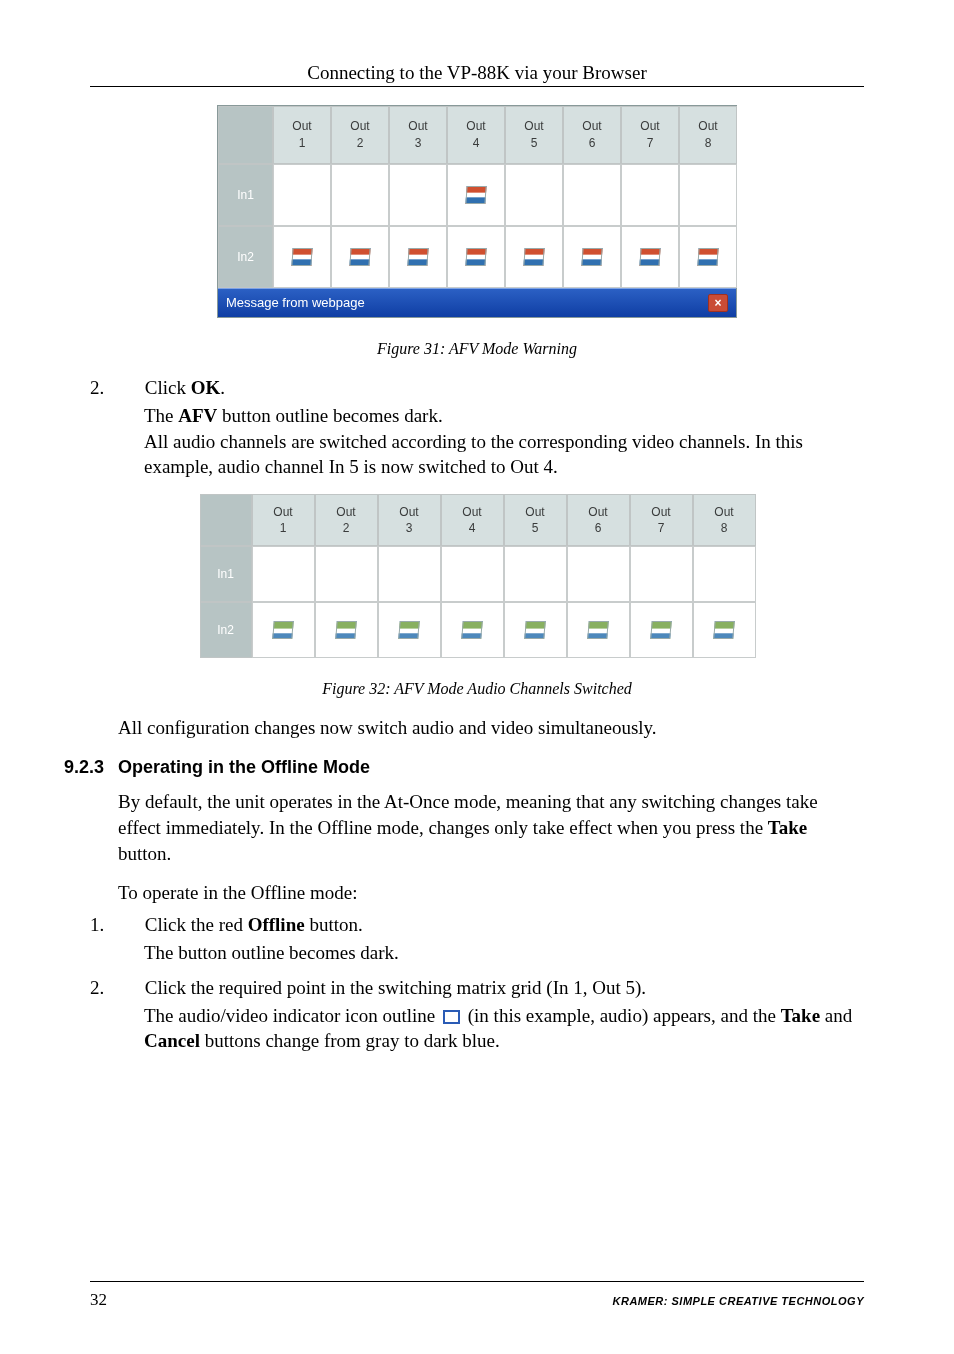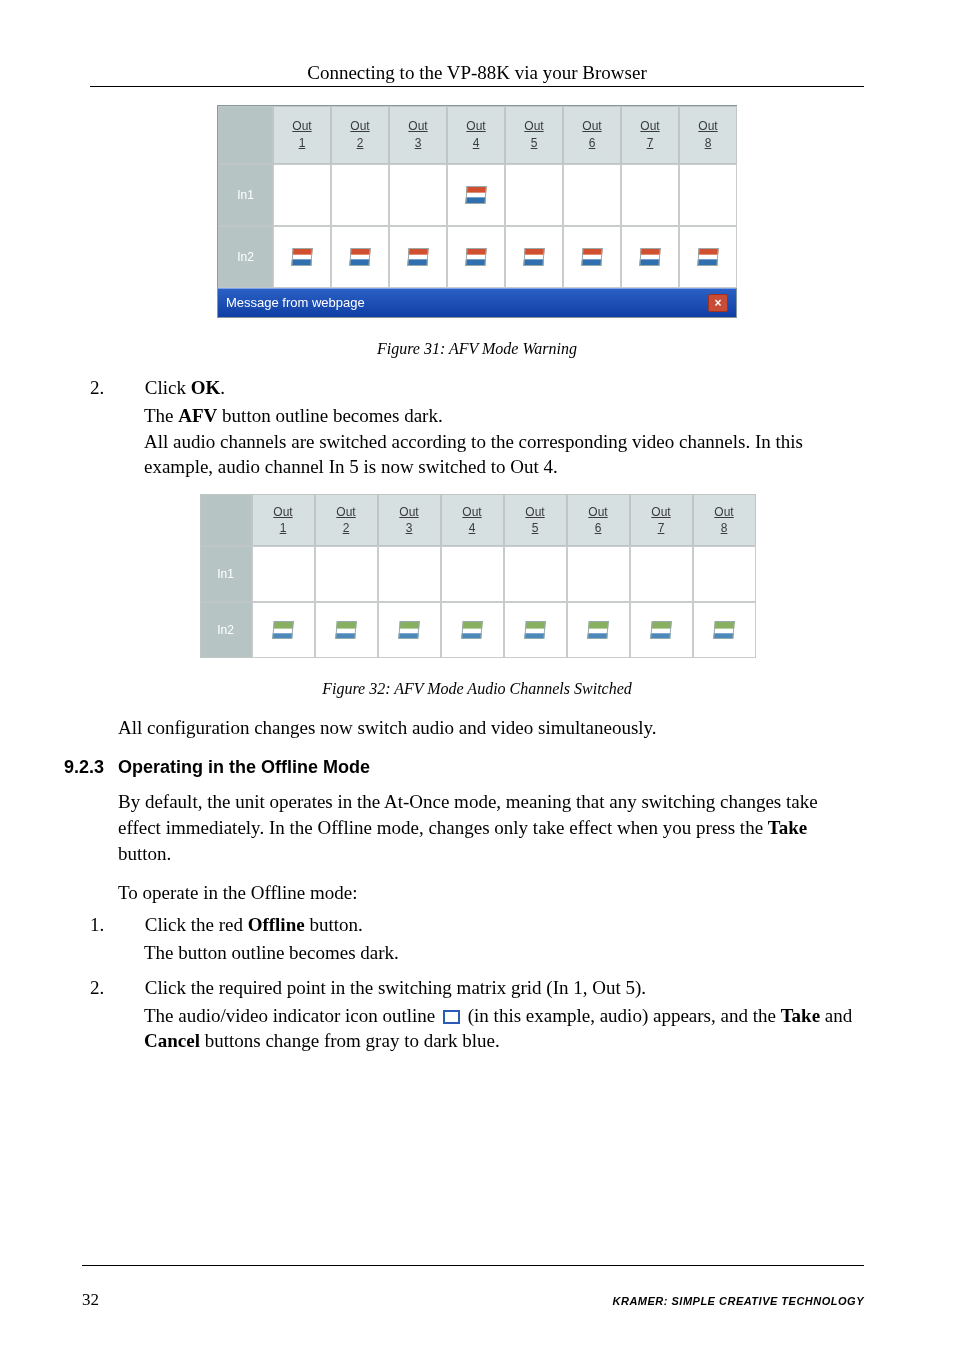--- a/index.html
+++ b/index.html
@@ -30,21 +30,21 @@
   .matrix-grid {
     display: grid;
     grid-template-columns: 55px repeat(8, 58px);
     border-collapse: collapse;
   }
   .mx-head {
     background: #d6e0e0;
     border: 1px solid #c0c5c5;
     height: 58px;
     display:flex; flex-direction:column; align-items:center; justify-content:center;
-    font-family: Arial, sans-serif; font-size: 12px; color:#3a3c3c;text-decoration:underline;
+    font-family: Arial, sans-serif; font-size: 12px; color:#3a3c3c;
   }
   .mx-head.corner { background:#b7c4c4; }
   .mx-rowhead {
     background:#b7c4c4; border:1px solid #c0c5c5;
     display:flex; flex-direction:row; align-items:center; justify-content:center;
     font-family: Arial, sans-serif; font-size: 12px; color:#fff; height:62px;
   }
   .mx-cell {
     background:#fff; border:1px solid #c8cccc; height:62px;
     display:flex; align-items:center; justify-content:center;
@@ -113,22 +113,22 @@
   }
 
   
   .matrix2 { width: 555px; margin: 14px auto 6px auto; }
   .matrix2 .matrix-grid { grid-template-columns: 52px repeat(8, 63px); }
   .matrix2 .mx-head { height: 52px; }
   .matrix2 .mx-rowhead { height: 56px; }
   .matrix2 .mx-cell { height: 56px; }
 
   .footer {
-    position:absolute; left:82px; right:90px; bottom:42px;
-    border-top:1px solid #000; padding-top:23px;
+    position:absolute; left:90px; right:90px; bottom:42px;
+    border-top:1px solid #000; padding-top:7px;
     display:flex; justify-content:space-between; align-items:baseline;
     font-size: 17px;
   }
   .footer .brand { font-family: Arial, sans-serif; font-size: 11px; font-weight:bold; font-style:italic; letter-spacing: .5px; }
 </style>
 </head>
 <body>
 
 <div class="running-head">Connecting to the VP-88K via your Browser</div>
 <hr class="head-rule">

